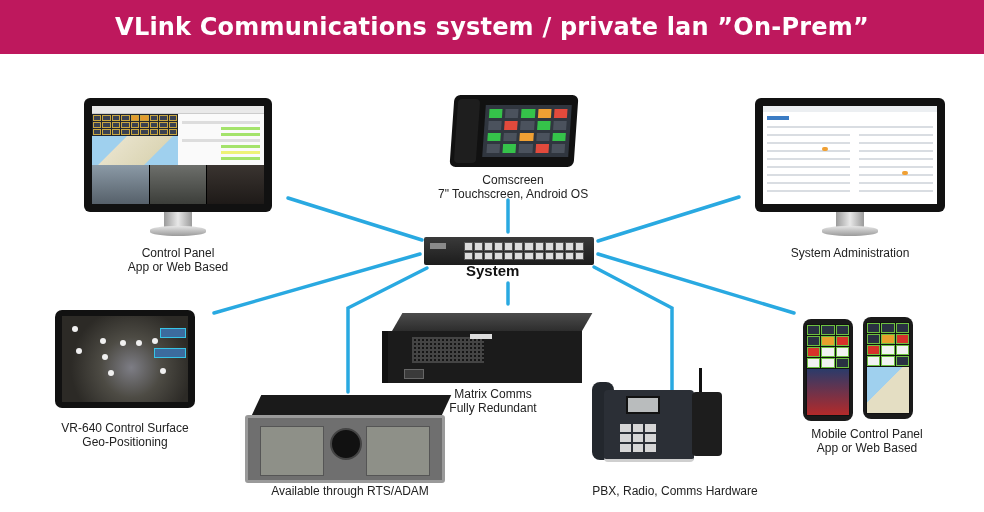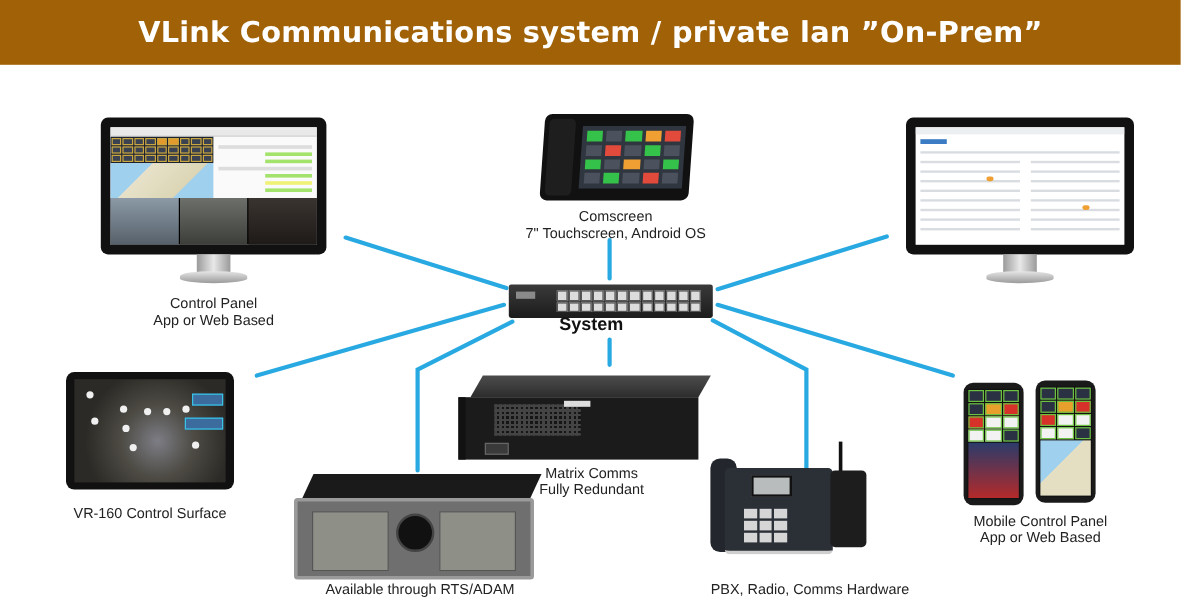--- a/index.html
+++ b/index.html
@@ -103,21 +103,21 @@
                  display: grid; grid-template-columns: repeat(3,1fr); grid-template-rows: repeat(4,10px) 1fr; gap: 1px; padding: 1px; }
   .mobile .scr span { background: #2a3142; border: 1px solid #6dc141; }
   .mobile .scr span.w { background: #f2f2f2; }
   .mobile .scr span.r { background: #d6322a; }
   .mobile .scr span.o { background: #e8a02d; }
   .mobile .scr .big { grid-column: 1 / span 3; border: none; }
 </style>
 </head>
 <body>
 
-<div class="banner" style="background: #a16207;">
+<div class="banner" style="background: #be185d;">
   <div class="banner-title">VLink Communications system / private lan ”On-Prem”</div>
 </div>
 
 <svg class="links" viewBox="0 0 984 512">
   <line x1="288" y1="198" x2="422" y2="240" style="stroke: rgb(41, 169, 225);"></line>
   <line x1="214" y1="313" x2="420" y2="254" style="stroke: rgb(41, 169, 225);"></line>
   <polyline points="427,268 348,308 348,392" style="stroke: rgb(41, 169, 225);"></polyline>
   <line x1="508" y1="200" x2="508" y2="232" style="stroke: rgb(41, 169, 225);"></line>
   <line x1="508" y1="283" x2="508" y2="304" style="stroke: rgb(41, 169, 225);"></line>
   <line x1="598" y1="241" x2="739" y2="197" style="stroke: rgb(41, 169, 225);"></line>
@@ -265,39 +265,41 @@
       <div class="ad-row" style="top:68px;left:55%;"></div>
     <div class="ad-row" style="top:76px;left:55%;"></div>
       <div class="ad-row" style="top:84px;left:55%;"></div>
     <div style="position:absolute;left:34%;top:41px;width:6px;height:4px;background:#f0a033;border-radius:2px;"></div>
     <div style="position:absolute;left:80%;top:65px;width:6px;height:4px;background:#f0a033;border-radius:2px;"></div>
   </div>
   <div class="neck" style="left:81px;top:114px;width:28px;height:16px;"></div>
   <div class="base" style="left:67px;top:128px;width:56px;height:10px;"></div>
 </div>
 <div class="label" style="left:770px;top:246px;width:160px;">
+  <span class="t">System Administration</span>
 </div>
 
 <div class="tablet">
   <div class="scr">
     <div class="dot" style="left:10px;top:10px;"></div>
     <div class="dot" style="left:38px;top:22px;"></div>
     <div class="dot" style="left:58px;top:24px;"></div>
     <div class="dot" style="left:74px;top:24px;"></div>
     <div class="dot" style="left:90px;top:22px;"></div>
     <div class="dot" style="left:14px;top:32px;"></div>
     <div class="dot" style="left:40px;top:38px;"></div>
     <div class="dot" style="left:46px;top:54px;"></div>
     <div class="dot" style="left:98px;top:52px;"></div>
     <div style="position:absolute;left:98px;top:12px;width:26px;height:10px;background:#3c6b9e;border:1px solid #37c4e6;"></div>
     <div style="position:absolute;left:92px;top:32px;width:32px;height:10px;background:#3c6b9e;border:1px solid #37c4e6;"></div>
   </div>
 </div>
 <div class="label" style="left:20px;top:421px;width:210px;">
-  <span class="t">VR-160 Control Surface</span>
+  <span class="t">VR-640 Control Surface</span>
+  <span class="s">Geo-Positioning</span>
 </div>
 
 <div class="matrix">
   <div class="top"></div>
   <div class="front"></div>
   <div class="grille"></div>
   <div class="badge"></div>
   <div style="position:absolute;left:22px;top:56px;width:20px;height:10px;background:#3a3a3a;border:1px solid #666;"></div>
 </div>
 <div class="label" style="left:438px;top:387px;width:110px;">

